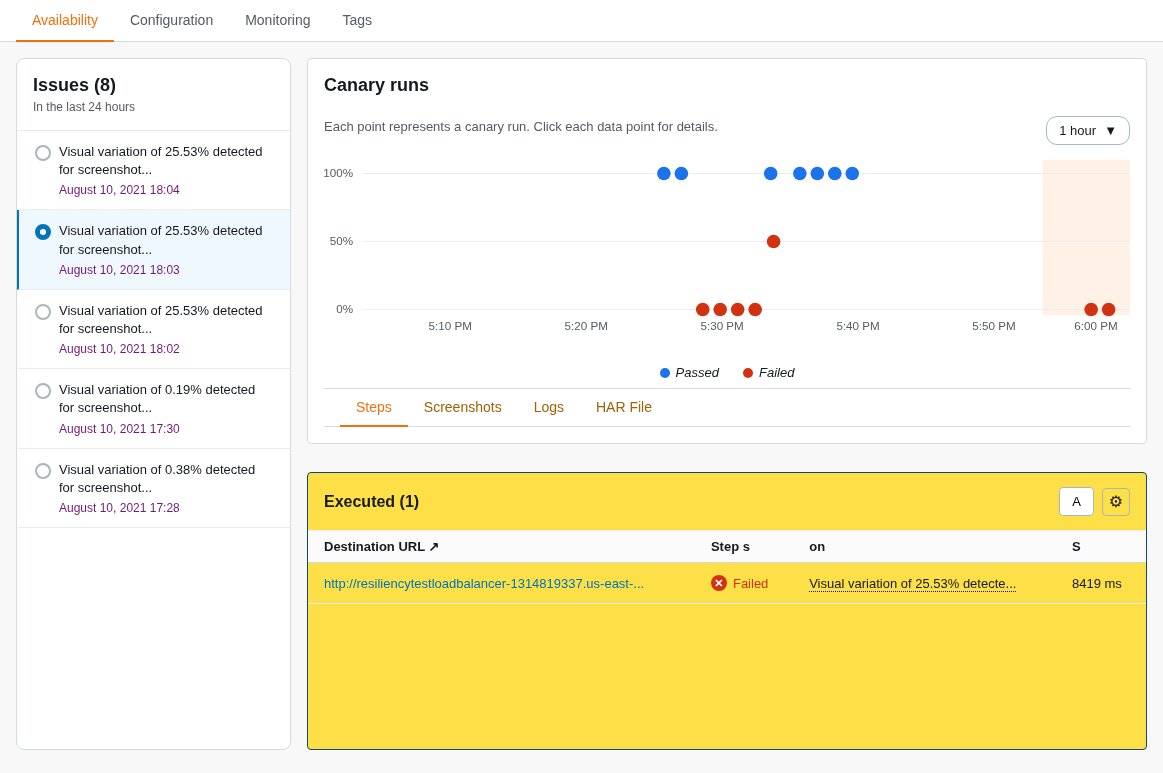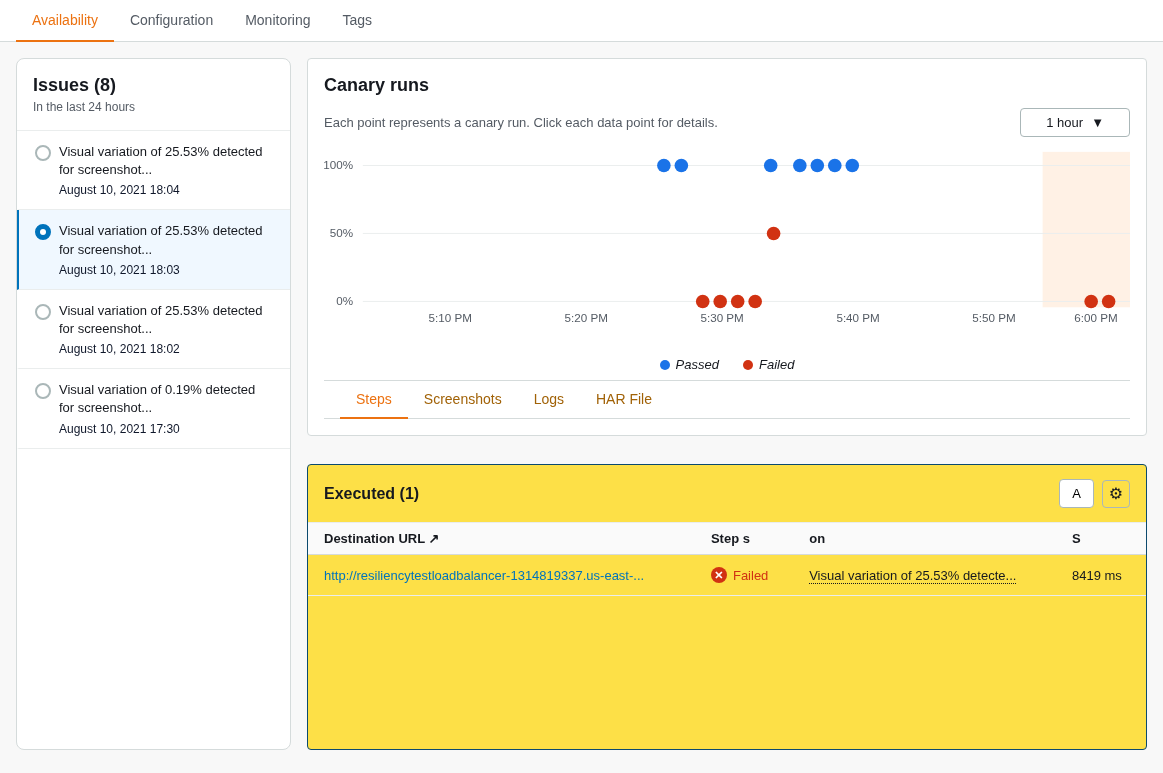--- a/index.html
+++ b/index.html
@@ -76,21 +76,21 @@
     .issue-text {
       flex: 1;
     }
     .issue-title {
       font-size: 13px;
       color: #16191f;
       line-height: 1.4;
     }
     .issue-date {
       font-size: 12px;
-      color: #0f172a;
+      color: #701a75;
       margin-top: 4px;
     }
     .radio-btn {
       width: 16px;
       height: 16px;
       border-radius: 50%;
       border: 2px solid #aab7b8;
       margin-top: 2px;
       flex-shrink: 0;
       background: #fff;
@@ -141,25 +141,26 @@
       margin-bottom: 12px;
     }
     .chart-description {
       font-size: 13px;
       color: #545b64;
     }
     .time-selector {
       display: flex;
       align-items: center;
       border: 1px solid #aab7b8;
-      border-radius: 4px;
-      padding: 6px 25px;
+      border-radius: 11px;
+      padding: 6px 12px;
       cursor: pointer;
       gap: 8px;
       font-size: 13px;
+      margin-top: 8px;
     }
 
     .chart-container {
       position: relative;
       height: 200px;
       width: 100%;
     }
     .chart-svg {
       width: 100%;
       height: 100%;
@@ -346,20 +347,27 @@
     </div>
 
     <div class="issue-item">
       <div class="radio-btn"></div>
       <div class="issue-text">
         <div class="issue-title">Visual variation of 0.19% detected for screenshot...</div>
         <div class="issue-date">August 10, 2021 17:30</div>
       </div>
     </div>
 
+    <div class="issue-item">
+      <div class="radio-btn"></div>
+      <div class="issue-text">
+        <div class="issue-title">Visual variation of 0.38% detected for screenshot...</div>
+        <div class="issue-date">August 10, 2021 17:28</div>
+      </div>
+    </div>
   </div>
 
   <div class="right-panel">
 
     <div class="card">
       <div class="card-title">Canary runs</div>
 
       <div class="chart-header">
         <div class="chart-description">Each point represents a canary run. Click each data point for details.</div>
         <div class="time-selector">

